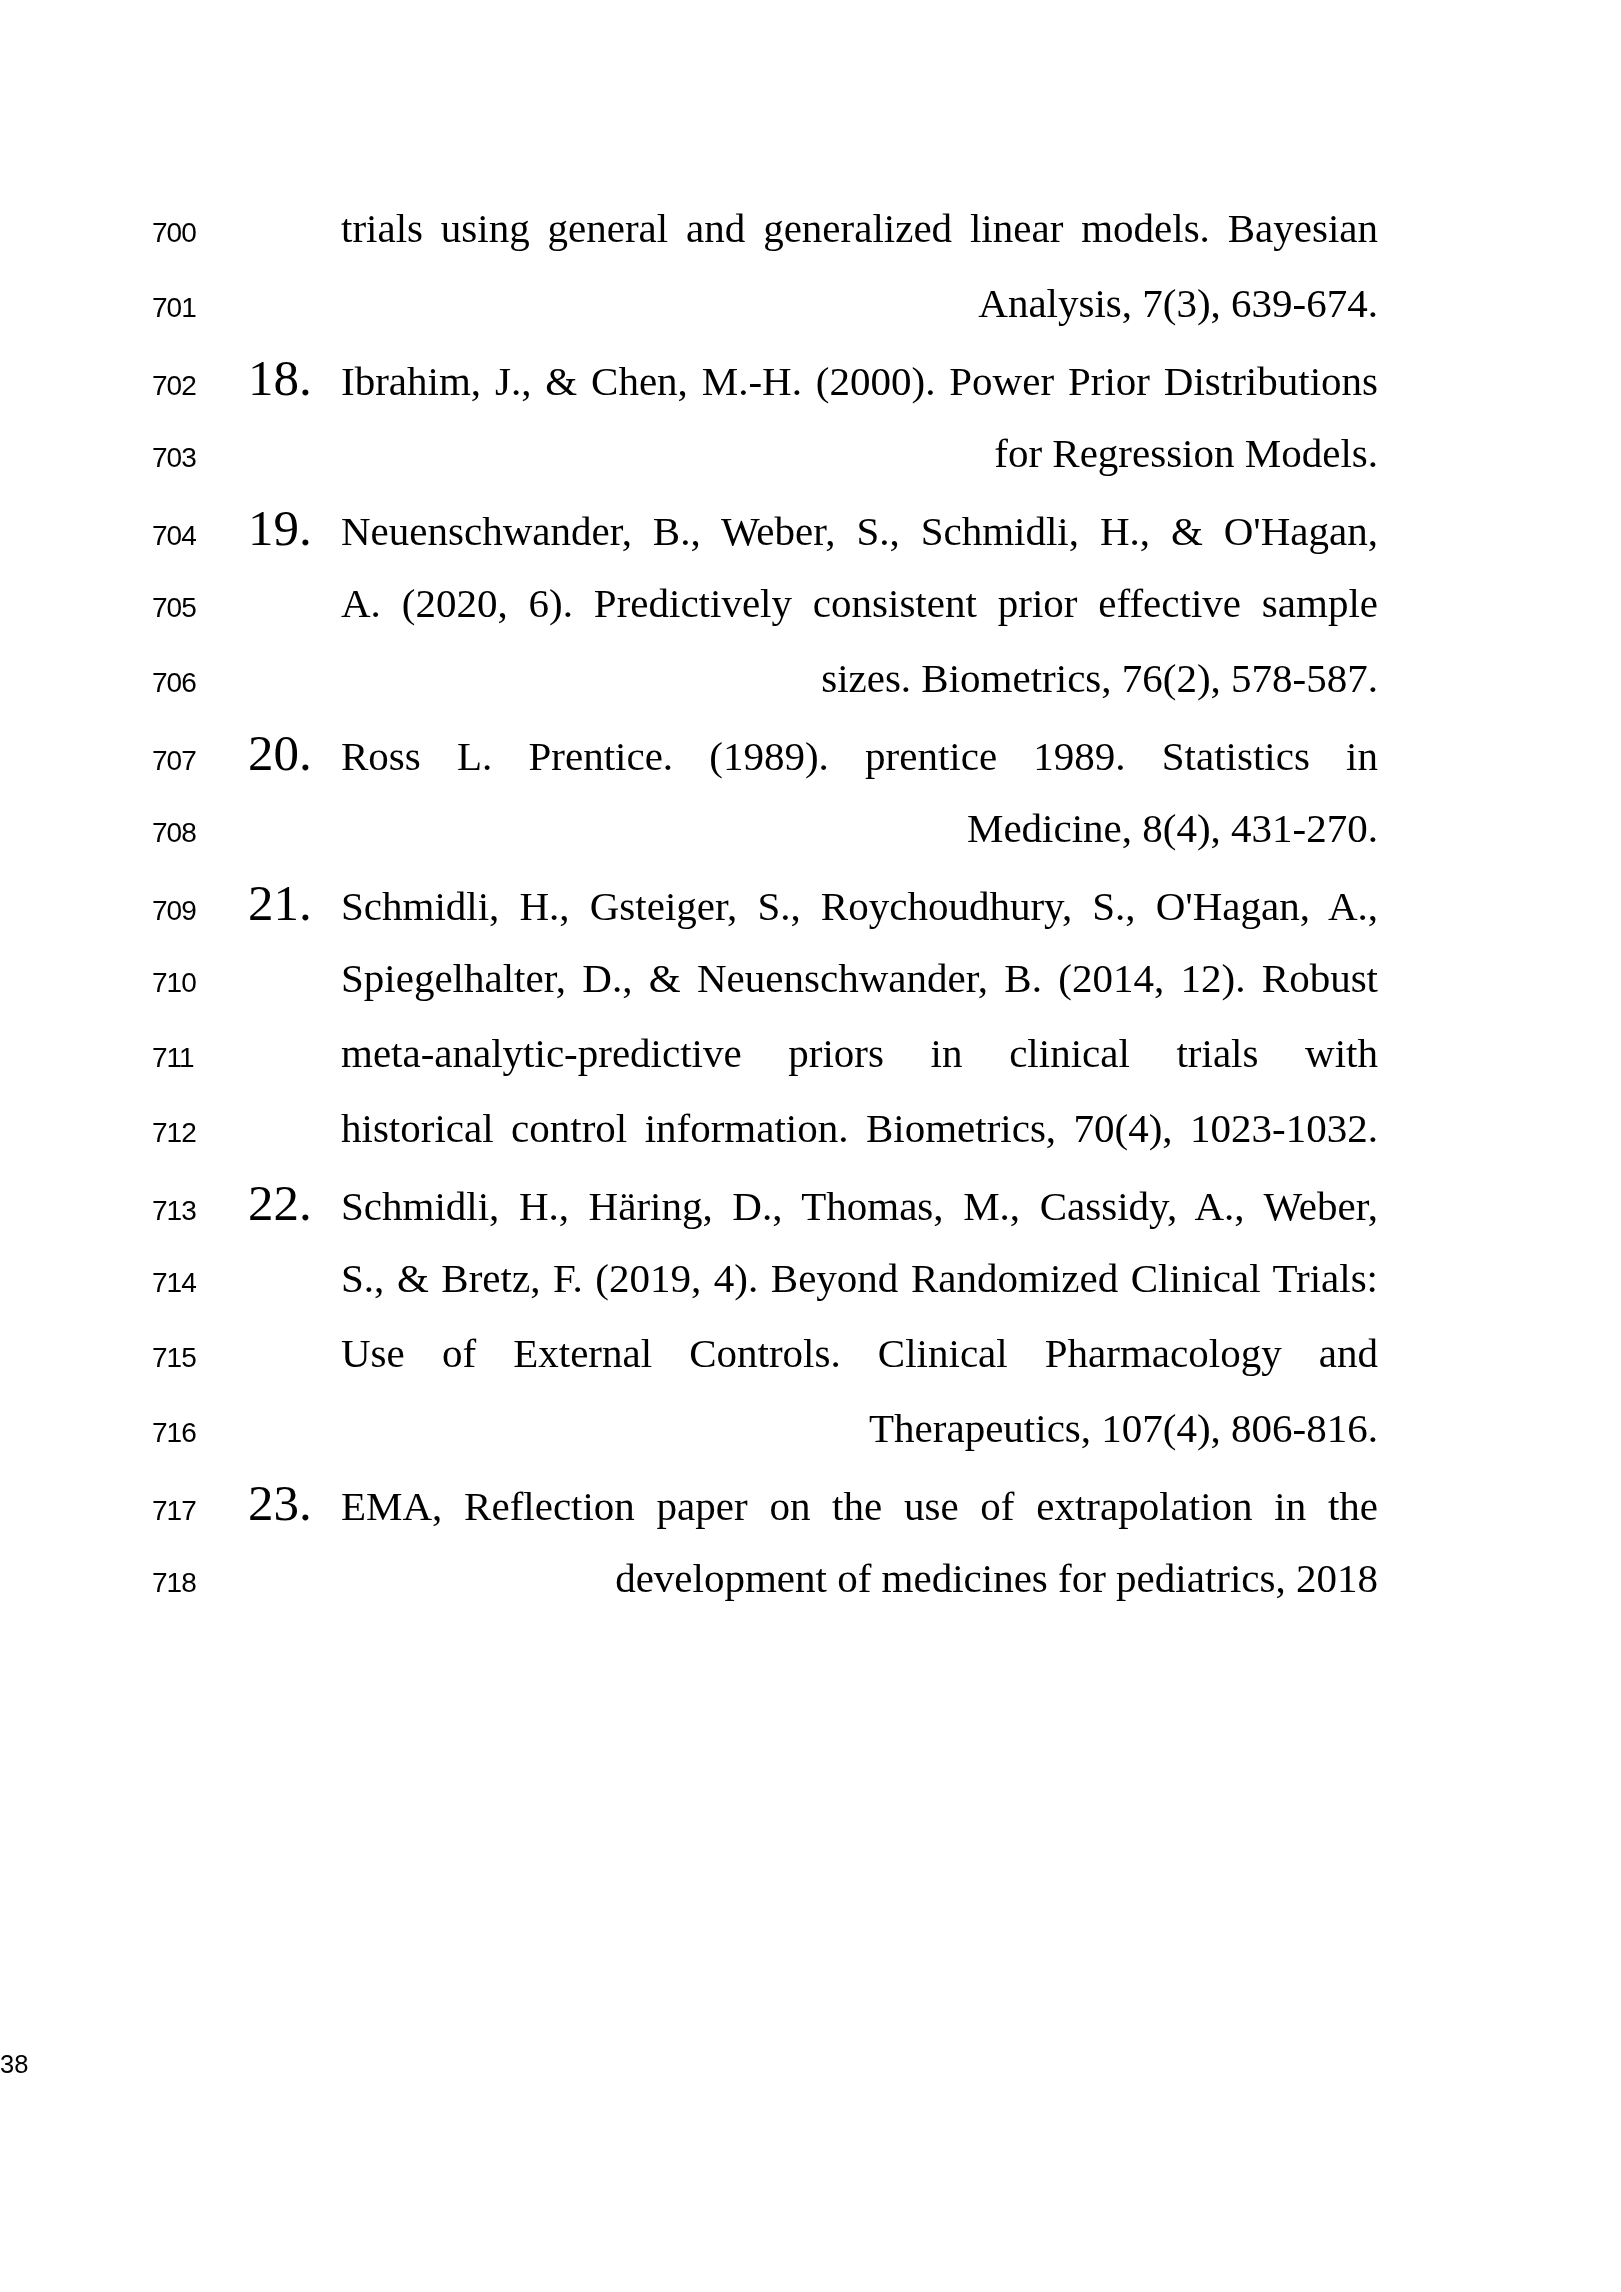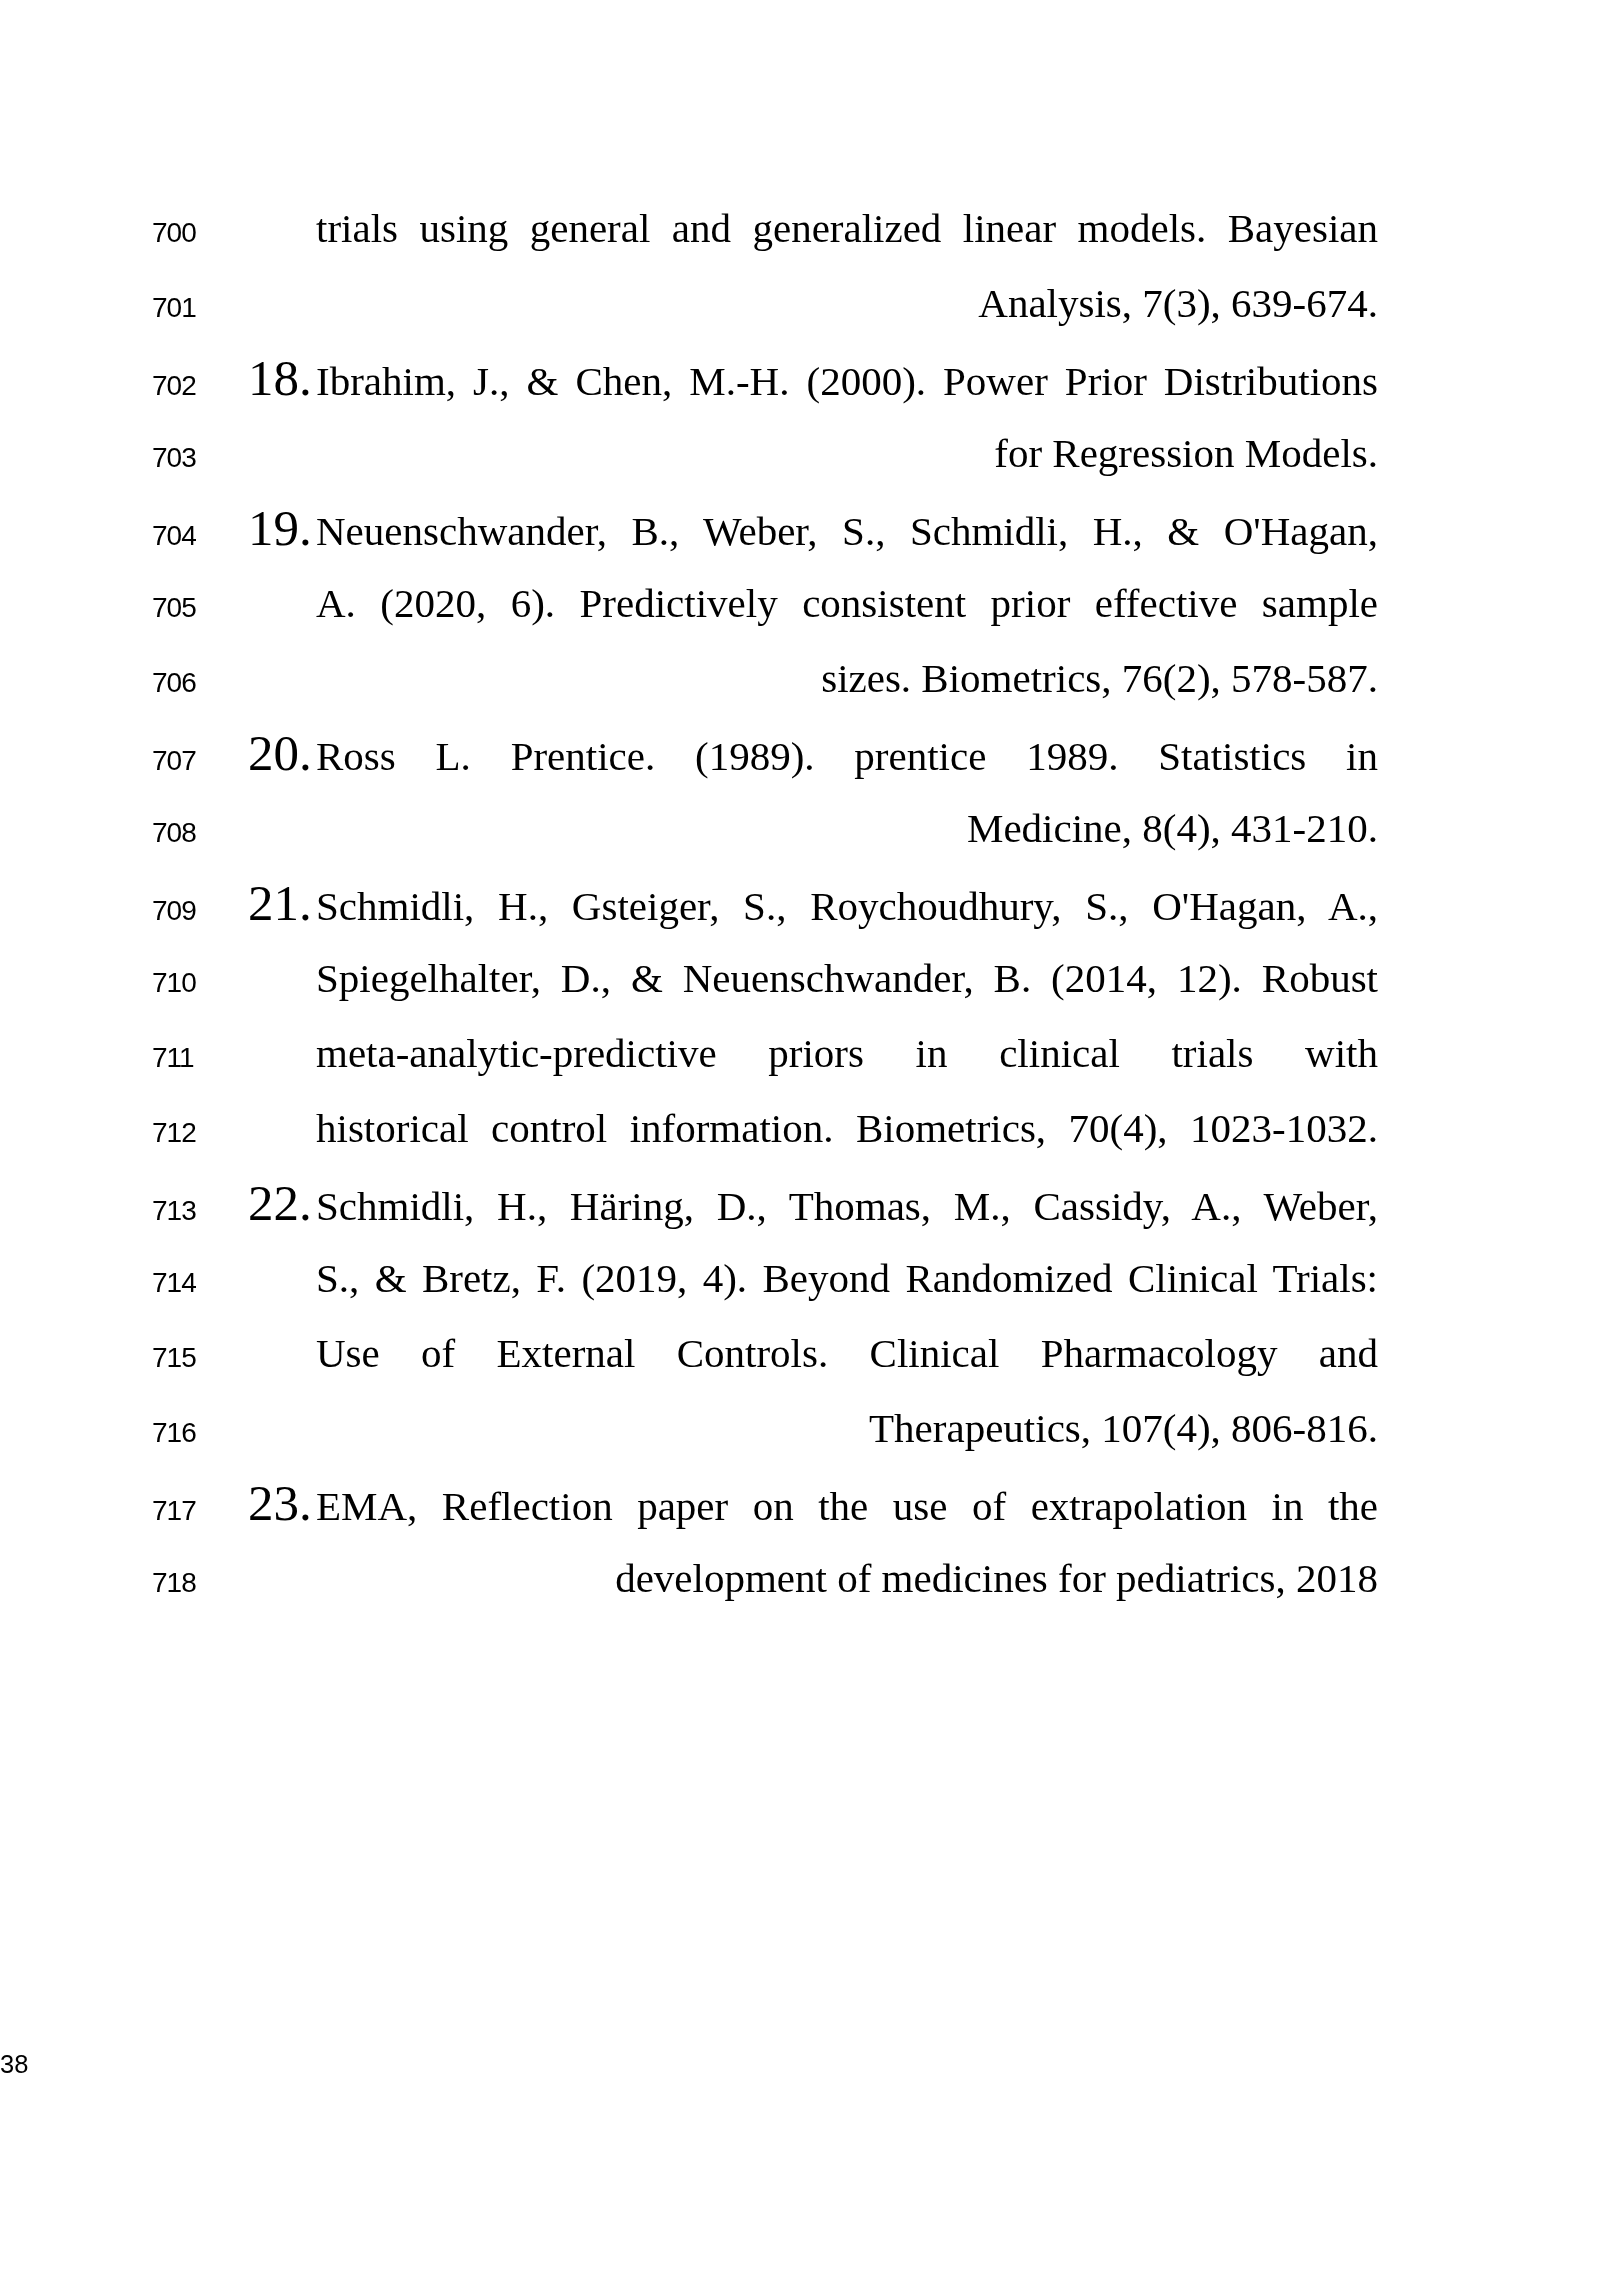--- a/index.html
+++ b/index.html
@@ -35,20 +35,21 @@
     white-space: nowrap;
   }
   .txt {
     font-size: 41px;
     line-height: 75px;
     text-align: right;
   }
   .txt.fill {
     text-align: justify;
     text-align-last: justify;
+    margin-left: 25px;
   }
   .pageno {
     position: absolute;
     left: 0;
     right: 0;
     top: 2049px;
     text-align: left;
     font-family: "Liberation Sans", "DejaVu Sans", sans-serif;
     font-size: 25.5px;
     line-height: 31px;
@@ -103,21 +104,21 @@
 
   <div class="row">
     <span class="ln">707</span>
     <span class="mk">20.</span>
     <span class="txt fill">Ross L. Prentice. (1989). prentice 1989. Statistics in</span>
   </div>
 
   <div class="row">
     <span class="ln">708</span>
     <span class="mk"></span>
-    <span class="txt">Medicine, 8(4), 431-210.</span>
+    <span class="txt">Medicine, 8(4), 431-270.</span>
   </div>
 
   <div class="row">
     <span class="ln">709</span>
     <span class="mk">21.</span>
     <span class="txt fill">Schmidli, H., Gsteiger, S., Roychoudhury, S., O'Hagan, A.,</span>
   </div>
 
   <div class="row">
     <span class="ln">710</span>

